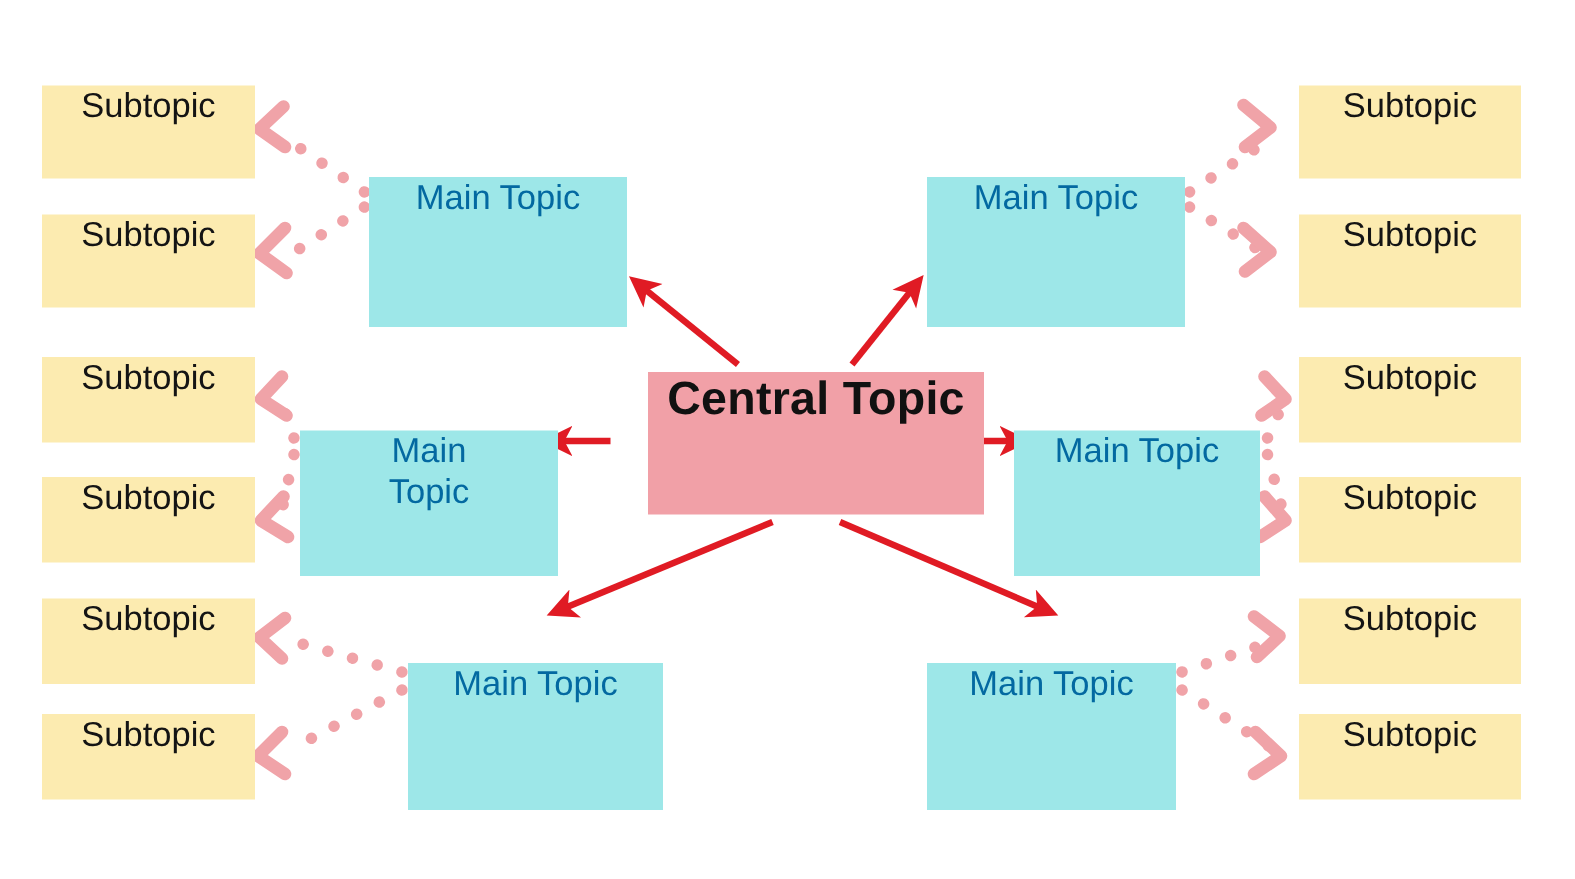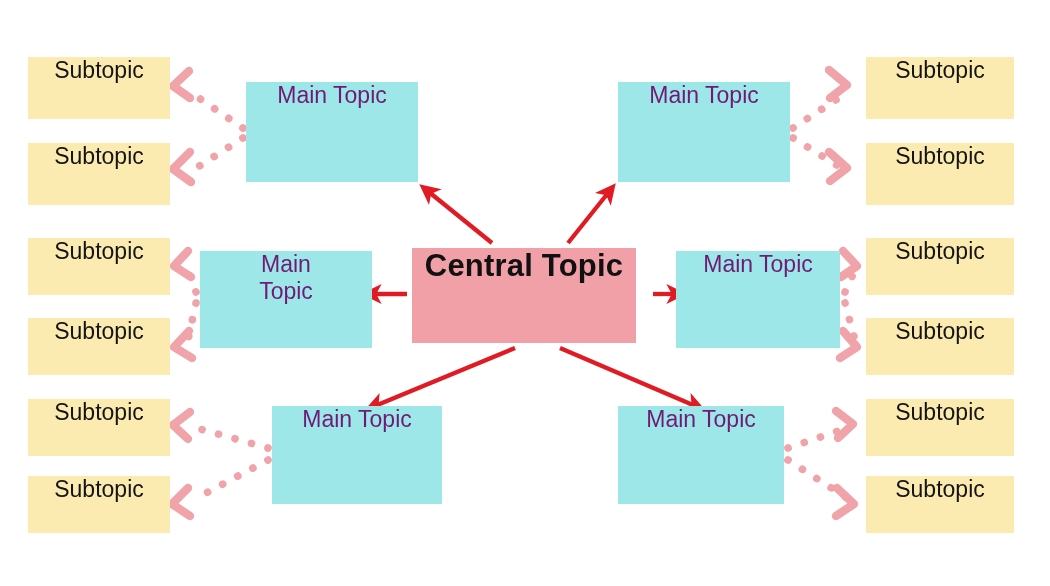--- a/index.html
+++ b/index.html
@@ -35,23 +35,24 @@
   .central {
     background: #F1A0A7;
     color: #111111;
     font-weight: bold;
     font-size: 31px;
     letter-spacing: 0.2px;
     padding: 0 10px;
   }
   .main {
     background: #9DE7E8;
-    color: #701a75;
+    color: #0369a1;
     font-size: 23px;
     padding: 0 8px;
+    margin-top: 36px;
   }
   .sub {
     background: #FCEBB0;
     color: #141414;
     font-size: 23px;
     padding: 0 8px;
   }
 </style>
 </head>
 <body>
@@ -98,21 +99,21 @@
       <path d="M189,331 L174,347 L192,358"></path>
       <path d="M843,251 L857,266 L841,277"></path>
       <path d="M843,331 L857,347 L840,358"></path>
       <path d="M190,412 L173,425 L188,439"></path>
       <path d="M188,488 L172,504 L190,516"></path>
       <path d="M836,411 L853,424 L838,438"></path>
       <path d="M837,488 L854,504 L836,516"></path>
     </g>
   </svg>
 
-  <div class="node central" style="left:412px; top:248px; width:224px; height:95px;">
+  <div class="node central" style="left:432px; top:248px; width:224px; height:95px;">
     <span>Central Topic</span>
   </div>
 
   <div class="node main" style="left:246px; top:82px; width:172px; height:100px;">
     <span>Main Topic</span>
   </div>
   <div class="node sub" style="left:28px; top:57px; width:142px; height:62px;">
     <span>Subtopic</span>
   </div>
   <div class="node sub" style="left:28px; top:143px; width:142px; height:62px;">

